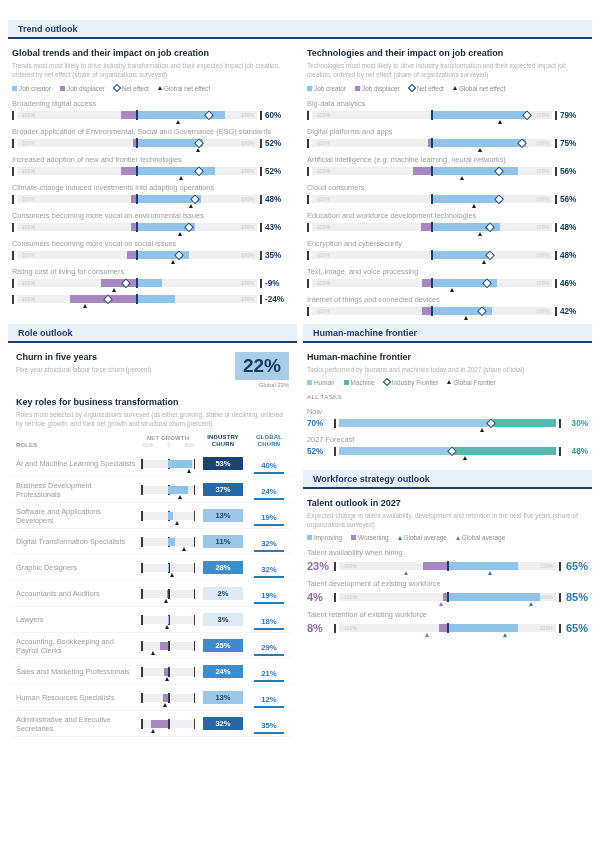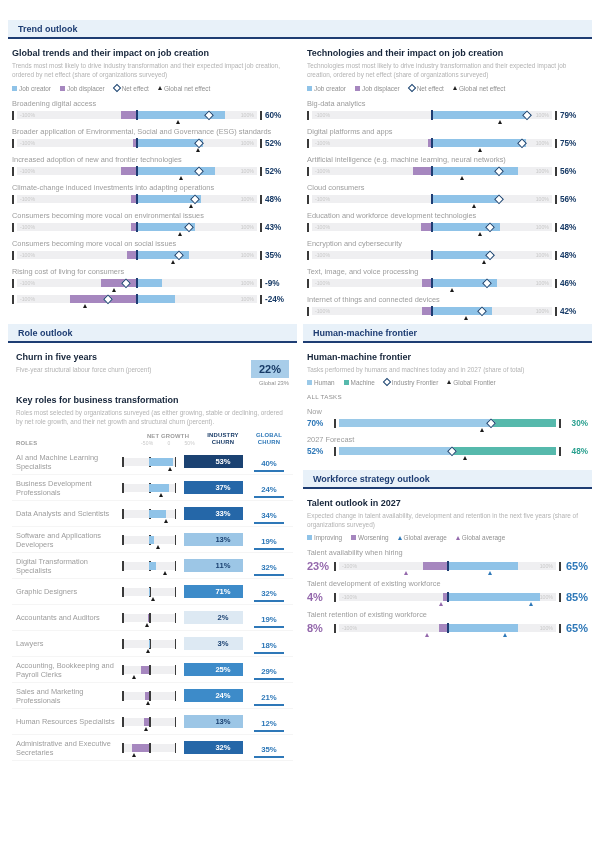--- a/index.html
+++ b/index.html
@@ -47,34 +47,34 @@
   .seg{position:absolute;top:0;bottom:0;}
   .seg.di{right:50%;background:#a687bf;}
   .seg.cr{left:50%;background:#8fc3e8;}
   .cline{position:absolute;left:50%;top:-1px;bottom:-1px;width:2px;background:#1e3d73;transform:translateX(-50%);}
   .diamond{position:absolute;top:50%;width:4.5px;height:4.5px;background:#fff;border:1.3px solid #17406e;transform:translate(-50%,-50%) rotate(45deg);}
   .gmark{position:absolute;bottom:-5px;width:0;height:0;border-left:2.5px solid transparent;border-right:2.5px solid transparent;border-bottom:4px solid #1a1a1a;transform:translateX(-50%);}
   .tval{width:28px;flex:none;font-size:8.2px;font-weight:bold;color:#173a66;}
 
   
   .churn-blk{display:flex;justify-content:space-between;align-items:flex-start;margin:9px 0 4px 0;padding:0 4px;}
-  .churn-box{background:#a8cde9;color:#173a66;font-size:11px;font-weight:bold;padding:3px 8px;margin-top:8px;}
+  .churn-box{background:#a8cde9;color:#173a66;font-size:19px;font-weight:bold;padding:3px 8px;}
   .churn-global{font-size:5.8px;color:#8f8f8f;text-align:right;margin-top:2px;}
   .krows-hd{display:flex;align-items:flex-end;margin-top:6px;padding:0 4px 3px 4px;}
   .kh{font-size:5.9px;font-weight:bold;letter-spacing:.2px;}
   .kh.roles{flex:1;color:#9c9c9c;}
   .kh.ng{width:54px;flex:none;text-align:center;color:#9c9c9c;}
   .ngaxis{display:flex;justify-content:space-between;font-size:5px;color:#c9c9c9;font-weight:normal;margin-top:1px;}
   .kh.ic{width:40px;flex:none;margin-left:8px;text-align:center;color:#173a66;line-height:1.2;}
   .kh.gc{width:40px;flex:none;margin-left:6px;text-align:center;color:#2e78b8;line-height:1.2;}
   .rrow{display:flex;align-items:center;min-height:23px;padding:1px 4px;border-bottom:1px solid #f5f5f5;}
   .rlabel{flex:1;font-size:7.4px;color:#9c9c9c;padding-right:4px;line-height:1.25;}
   .minibar{width:54px;flex:none;height:8px;background:#efeff1;position:relative;}
   .mtick{position:absolute;top:-1px;bottom:-1px;width:1.5px;background:#3a3a3a;}
-  .badge{width:40px;flex:none;margin-left:8px;height:13px;display:flex;align-items:center;justify-content:center;font-size:7.6px;font-weight:bold;padding-left:19px;}
+  .badge{width:40px;flex:none;margin-left:8px;height:13px;display:flex;align-items:center;justify-content:center;font-size:7.6px;font-weight:bold;}
   .gchurn{width:40px;flex:none;margin-left:6px;text-align:center;}
   .gchurn span{display:inline-block;font-size:7.8px;font-weight:bold;color:#2e78b8;border-bottom:2.5px solid #2e78b8;padding:0 2px 2px 2px;min-width:26px;}
 
   
   .alltasks{font-size:6.2px;color:#8f8f8f;letter-spacing:.3px;margin:7px 0 2px 0;}
   .hlabel{font-size:7.4px;color:#9c9c9c;margin:7px 0 3px 0;}
   .hrow{display:flex;align-items:center;gap:3px;}
   .hval{width:24px;flex:none;font-size:8.2px;font-weight:bold;}
   .hval.left{color:#2e78b8;}
   .hval.right{text-align:right;color:#2aa08f;}
@@ -471,32 +471,20 @@
                 <span class="mtick" style="left:0"></span>
                 <span class="mtick" style="left:50%"></span>
                 <span class="mtick" style="right:0"></span>
                 <div class="seg" style="left:50%;width:37%;background:#8fc3e8"></div>
                 <div class="gmark" style="left:72%"></div>
               </div>
               <div class="badge" style="background:#2567a8;color:#ffffff">37%</div>
               <div class="gchurn"><span>24%</span></div>
             </div>
             <div class="rrow">
-              <div class="rlabel">Data Analysts and Scientists</div>
-              <div class="minibar">
-                <span class="mtick" style="left:0"></span>
-                <span class="mtick" style="left:50%"></span>
-                <span class="mtick" style="right:0"></span>
-                <div class="seg" style="left:50%;width:32%;background:#8fc3e8"></div>
-                <div class="gmark" style="left:81%"></div>
-              </div>
-              <div class="badge" style="background:#2567a8;color:#ffffff">33%</div>
-              <div class="gchurn"><span>34%</span></div>
-            </div>
-            <div class="rrow">
               <div class="rlabel">Software and Applications Developers</div>
               <div class="minibar">
                 <span class="mtick" style="left:0"></span>
                 <span class="mtick" style="left:50%"></span>
                 <span class="mtick" style="right:0"></span>
                 <div class="seg" style="left:50%;width:10%;background:#8fc3e8"></div>
                 <div class="gmark" style="left:66%"></div>
               </div>
               <div class="badge" style="background:#9cc6e6;color:#1b4272">13%</div>
               <div class="gchurn"><span>19%</span></div>
@@ -515,21 +503,21 @@
             </div>
             <div class="rrow">
               <div class="rlabel">Graphic Designers</div>
               <div class="minibar">
                 <span class="mtick" style="left:0"></span>
                 <span class="mtick" style="left:50%"></span>
                 <span class="mtick" style="right:0"></span>
                 <div class="seg" style="left:50%;width:1%;background:#8fc3e8"></div>
                 <div class="gmark" style="left:58%"></div>
               </div>
-              <div class="badge" style="background:#3d8bc9;color:#ffffff">71%</div>
+              <div class="badge" style="background:#3d8bc9;color:#ffffff">28%</div>
               <div class="gchurn"><span>32%</span></div>
             </div>
             <div class="rrow">
               <div class="rlabel">Accountants and Auditors</div>
               <div class="minibar">
                 <span class="mtick" style="left:0"></span>
                 <span class="mtick" style="left:50%"></span>
                 <span class="mtick" style="right:0"></span>
                 <div class="seg" style="left:48%;width:2%;background:#a687bf"></div>
                 <div class="gmark" style="left:47%"></div>

